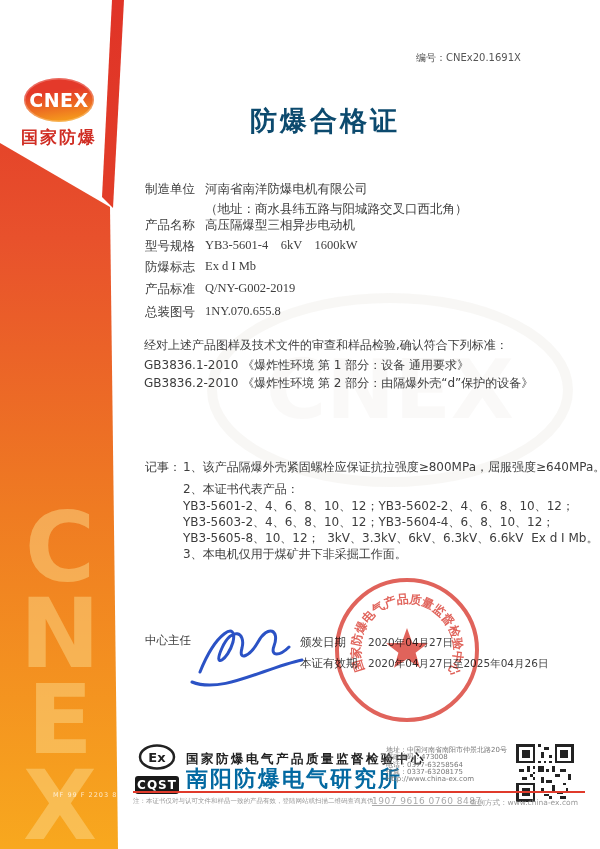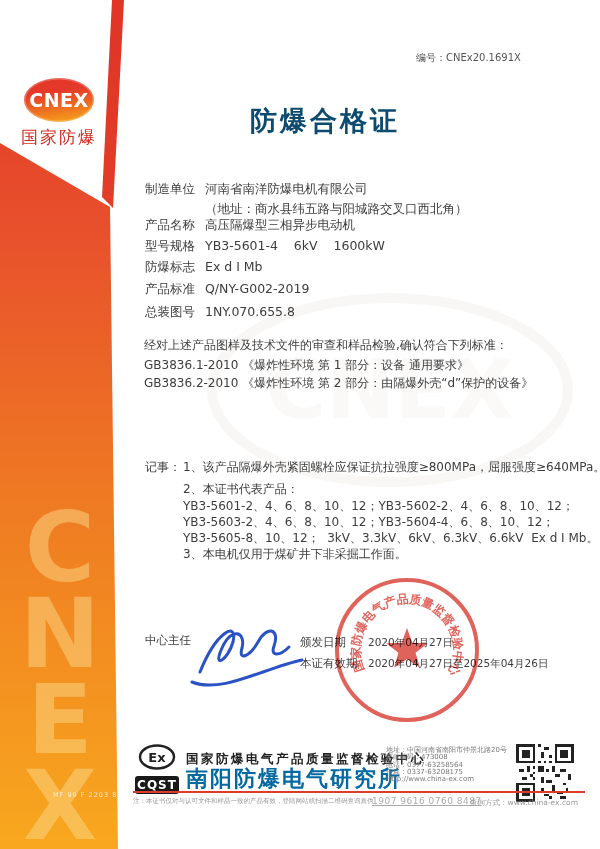--- a/index.html
+++ b/index.html
@@ -17,31 +17,31 @@
   .stripe{position:absolute;inset:0;background:linear-gradient(180deg,#e03427,#e95b2d);
         clip-path:polygon(112px 0,124px 0,113px 208px,102px 197px);}
 
   
   .logo{position:absolute;left:14px;top:78px;width:90px;text-align:center;}
   .logo-oval{margin:0 auto;width:70px;height:44px;border-radius:50%;
         background:linear-gradient(172deg,#e4392a 32%,#ec6a22 62%,#f7a41b 95%);
         display:flex;align-items:center;justify-content:center;
         box-shadow:inset 0 0 0 1.5px rgba(255,255,255,.25);}
   .logo-oval span{color:#fff;font-weight:bold;font-size:19px;letter-spacing:.5px;}
-  .logo-sub{margin-top:4px;font-size:17px;font-weight:normal;color:#d02e24;letter-spacing:2px;white-space:nowrap;}
+  .logo-sub{margin-top:4px;font-size:17px;font-weight:bold;color:#d02e24;letter-spacing:2px;white-space:nowrap;}
 
   .cert-no{position:absolute;left:408px;top:51px;font-size:10px;color:#555;white-space:nowrap;margin-left:8px;}
   .title{position:absolute;left:135px;top:103px;width:380px;text-align:center;
         font-size:27px;font-weight:bold;color:#0c4a6e;letter-spacing:3px;white-space:nowrap;}
 
   
   .wm{position:absolute;left:200px;top:290px;width:380px;height:200px;opacity:.5;}
 
   
-  .frow{position:absolute;left:145px;display:flex;font-size:12.5px;white-space:pre;}
+  .frow{position:absolute;left:145px;display:flex;font-size:12.5px;white-space:pre;font-family:Liberation Serif, serif;}
   .flabel{width:60px;color:#3e3e3e;}
   .fvalue{color:#3d3d3d;}
 
   .std{position:absolute;left:144px;font-size:12px;white-space:pre;color:#3d3d3d;text-align:center;}
 
   .notes-label{position:absolute;left:145px;top:459px;font-size:12px;color:#3d3d3d;}
   .note-line{position:absolute;left:183px;font-size:12px;white-space:pre;color:#3d3d3d;}
 
   .so-label{position:absolute;font-size:11.5px;color:#3d3d3d;white-space:nowrap;}
   .so-value{position:absolute;font-size:10.5px;color:#3d3d3d;white-space:nowrap;}

